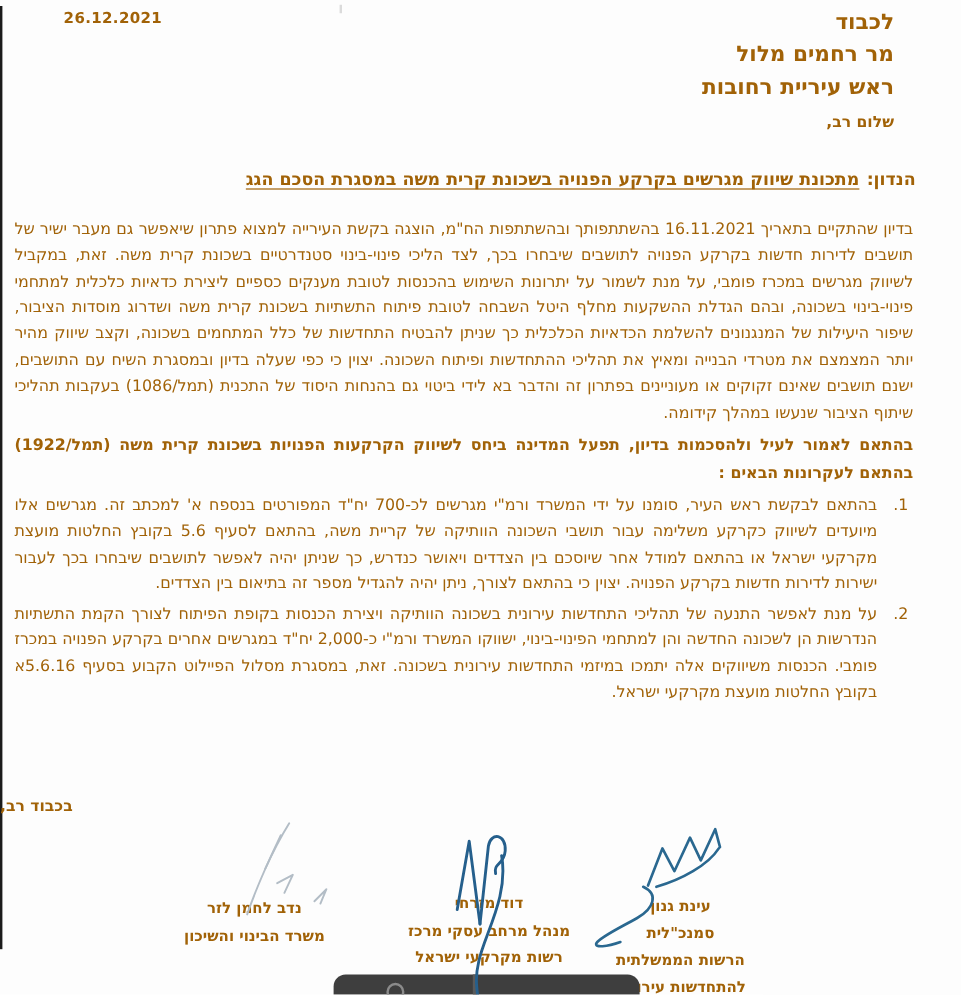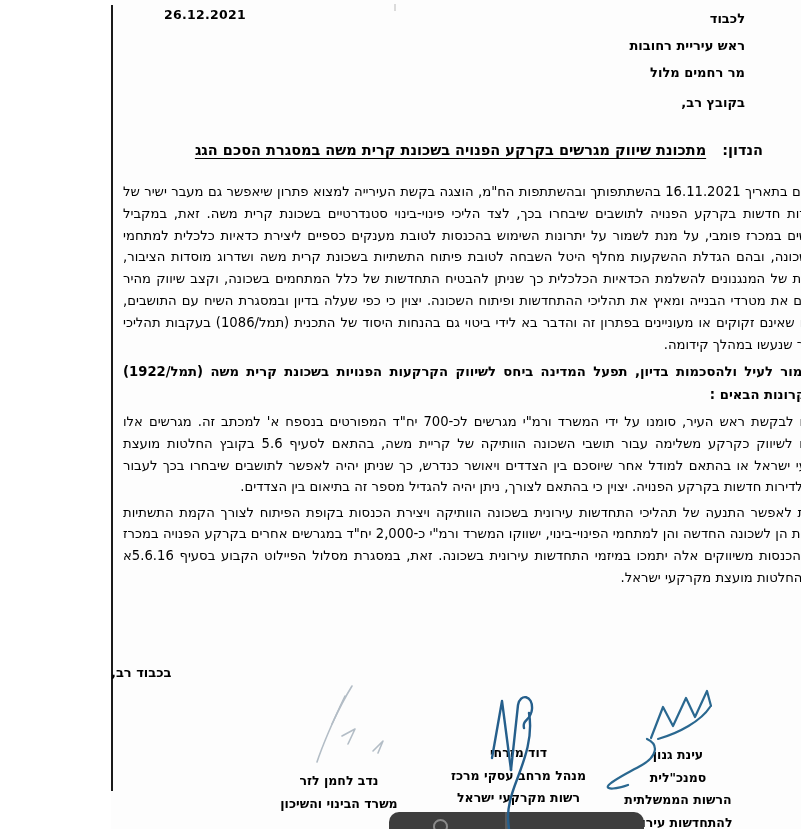--- a/index.html
+++ b/index.html
@@ -1,44 +1,44 @@
 <!DOCTYPE html>
 <html lang="he" dir="rtl"><head>
 <meta charset="utf-8">
 <style>
   html,body{margin:0;padding:0;background:#ffffff;}
   #page{
-    position:relative;width:690px;height:829px;overflow:hidden;
-    background:#fdfdfd;color:#000000;
+    position:relative;width:801px;height:829px;overflow:hidden;
+    background:#fdfdfd;color:#a16207;
     font-family:"DejaVu Sans",sans-serif;
     direction:rtl;
   }
   .left-edge{position:absolute;left:0;top:5px;width:2px;height:786px;background:#1b1b1b;}
   .scan-artifact{position:absolute;left:283px;top:4px;width:2px;height:7px;background:#9a9a9a;opacity:.35;}
 
   .date{position:absolute;left:53px;top:7px;font-size:12.5px;font-weight:700;direction:ltr;letter-spacing:.3px;}
-  .addr{position:absolute;right:56px;top:5px;text-align:right;font-size:13px;font-weight:700;line-height:27px;}
+  .addr{position:absolute;right:56px;top:5px;text-align:right;font-size:18px;font-weight:700;line-height:27px;}
   .greeting{position:absolute;right:56px;top:95px;font-size:13px;font-weight:700;}
   .subject{position:absolute;right:38px;top:142px;font-size:14.5px;font-weight:700;}
-  .subject .lbl{margin-left:11px;text-align:right;}
+  .subject .lbl{margin-left:1px;text-align:right;}
   .subject .txt{text-decoration:underline;text-underline-offset:3px;}
 
   .col{position:absolute;left:12px;top:181px;width:749px;font-size:13.2px;}
   .p1{margin:0;text-align:justify;line-height:21.8px;}
   .p2{margin:5px 0 0 0;text-align:justify;line-height:23px;font-weight:700;}
   .nlist{margin-top:5px;}
   .nitem{position:relative;padding-right:30px;margin-top:4px;text-align:justify;line-height:21.6px;}
   .nitem .marker{position:absolute;right:4px;top:0;}
 
   .closing{position:absolute;left:0;top:665px;width:801px;text-align:left;font-size:13px;font-weight:700;}
 
   .sig{position:absolute;text-align:center;font-size:12.5px;font-weight:700;line-height:22.5px;z-index:3;}
   .sig-einat{left:492px;top:744px;width:150px;}
   .sig-david{left:330px;top:742px;width:155px;}
-  .sig-nadav{left:148px;top:746px;width:160px;margin-top:24px;}
+  .sig-nadav{left:132px;top:746px;width:160px;}
 
   .toolbar{
     position:absolute;left:278px;top:812px;width:255px;height:17px;
     background:#3e3e3e;border-radius:10px 10px 0 0;z-index:4;
   }
   .toolbar .divider{position:absolute;left:116px;top:0;width:3px;height:17px;background:#5a5a5a;}
   .toolbar .circle{
     position:absolute;left:44px;top:7px;width:15px;height:15px;
     border:2px solid #8b8b8b;border-radius:50%;box-sizing:border-box;
   }
@@ -49,25 +49,25 @@
 
 <div id="page">
 
   <div class="left-edge"></div>
   <div class="scan-artifact"></div>
 
   <div class="date">26.12.2021</div>
 
   <div class="addr">
     <div>לכבוד</div>
+    <div>מר רחמים מלול</div>
     <div>ראש עיריית רחובות</div>
-    <div>מר רחמים מלול</div>
   </div>
 
-  <div class="greeting">בקובץ רב,</div>
+  <div class="greeting">שלום רב,</div>
 
   <div class="subject">
     <span class="lbl">הנדון:</span>
     <span class="txt">מתכונת שיווק מגרשים בקרקע הפנויה בשכונת קרית משה במסגרת הסכם הגג</span>
   </div>
 
   <div class="col">
     <p class="p1">בדיון שהתקיים בתאריך 16.11.2021 בהשתתפותך ובהשתתפות הח"מ, הוצגה בקשת העירייה למצוא פתרון שיאפשר גם מעבר ישיר של תושבים לדירות חדשות בקרקע הפנויה לתושבים שיבחרו בכך, לצד הליכי פינוי-בינוי סטנדרטיים בשכונת קרית משה. זאת, במקביל לשיווק מגרשים במכרז פומבי, על מנת לשמור על יתרונות השימוש בהכנסות לטובת מענקים כספיים ליצירת כדאיות כלכלית למתחמי פינוי-בינוי בשכונה, ובהם הגדלת ההשקעות מחלף היטל השבחה לטובת פיתוח התשתיות בשכונת קרית משה ושדרוג מוסדות הציבור, שיפור היעילות של המנגנונים להשלמת הכדאיות הכלכלית כך שניתן להבטיח התחדשות של כלל המתחמים בשכונה, וקצב שיווק מהיר יותר המצמצם את מטרדי הבנייה ומאיץ את תהליכי ההתחדשות ופיתוח השכונה. יצוין כי כפי שעלה בדיון ובמסגרת השיח עם התושבים, ישנם תושבים שאינם זקוקים או מעוניינים בפתרון זה והדבר בא לידי ביטוי גם בהנחות היסוד של התכנית (תמל/1086) בעקבות תהליכי שיתוף הציבור שנעשו במהלך קידומה.</p>
     <p class="p2">בהתאם לאמור לעיל ולהסכמות בדיון, תפעל המדינה ביחס לשיווק הקרקעות הפנויות בשכונת קרית משה (תמל/1922) בהתאם לעקרונות הבאים :</p>
     <div class="nlist">

